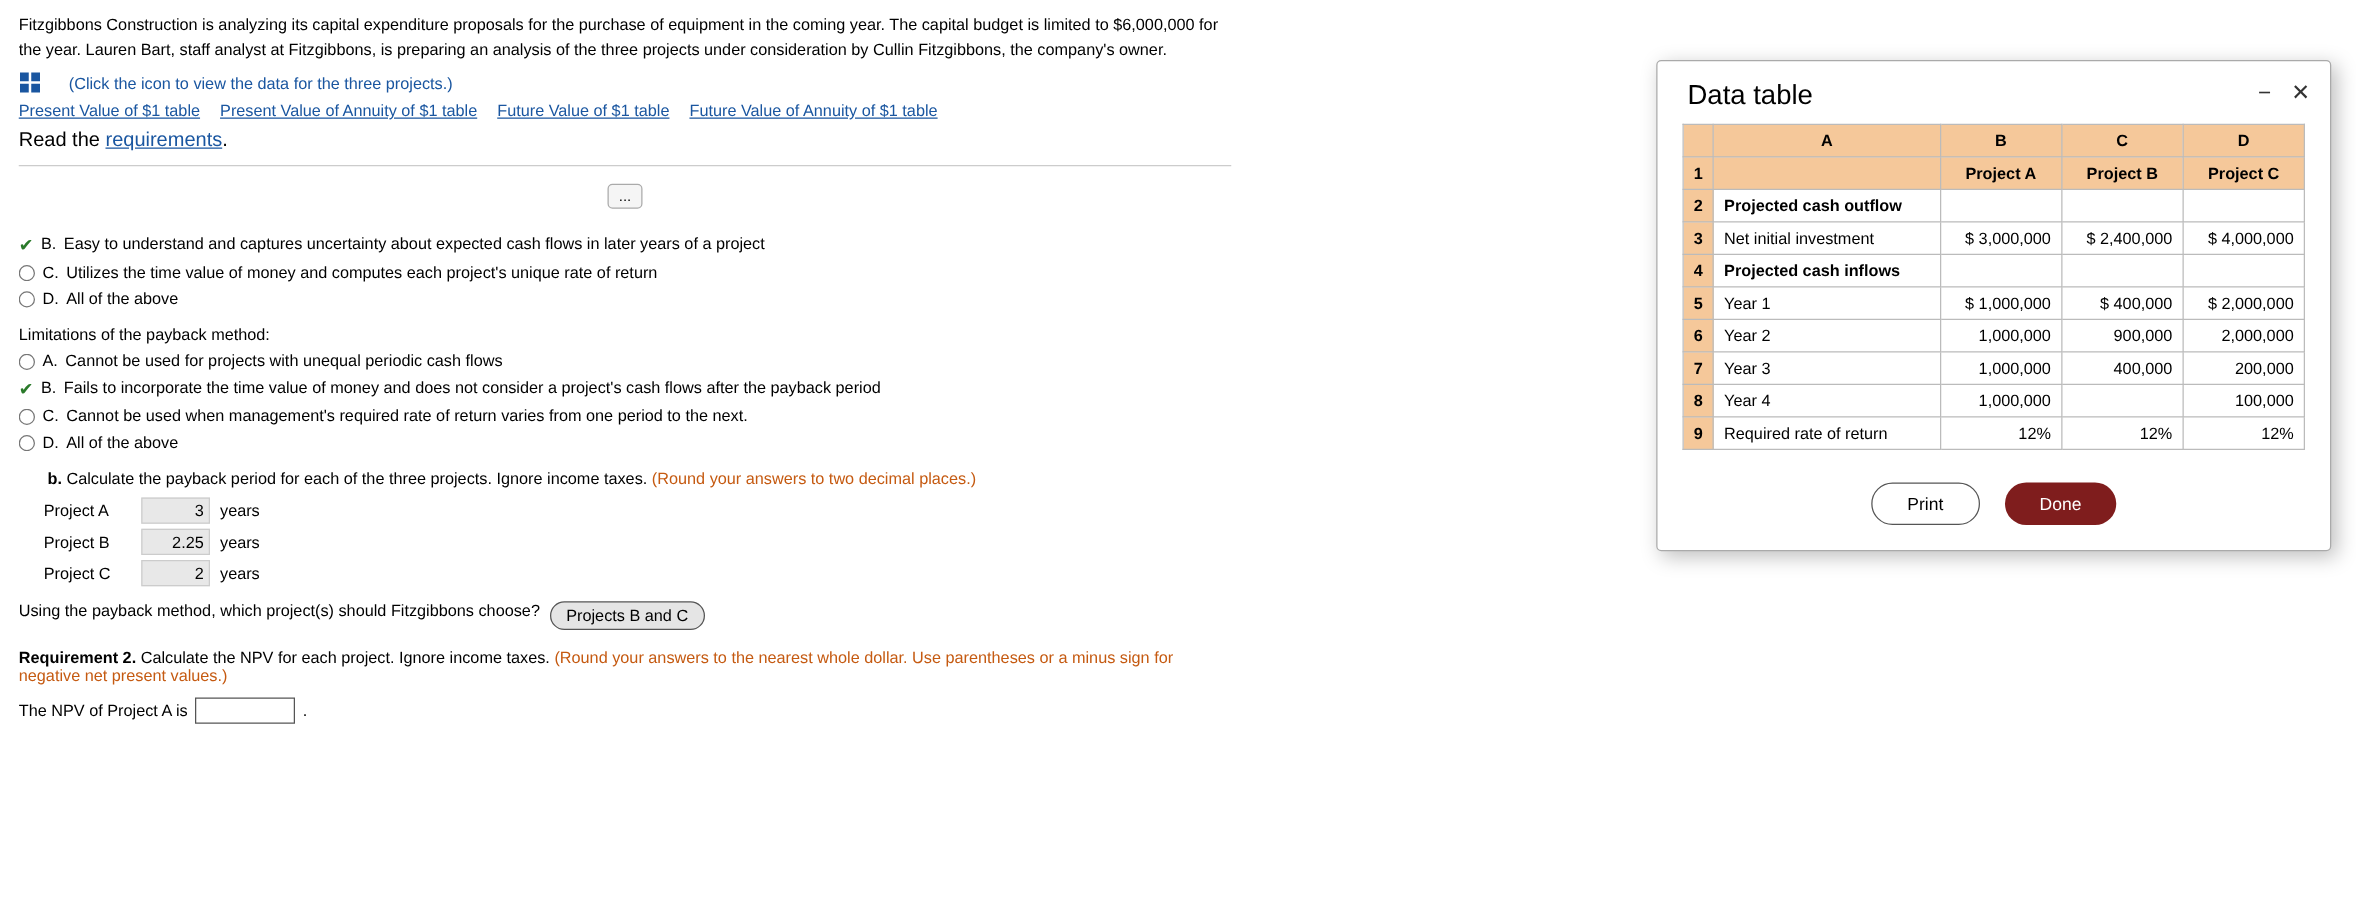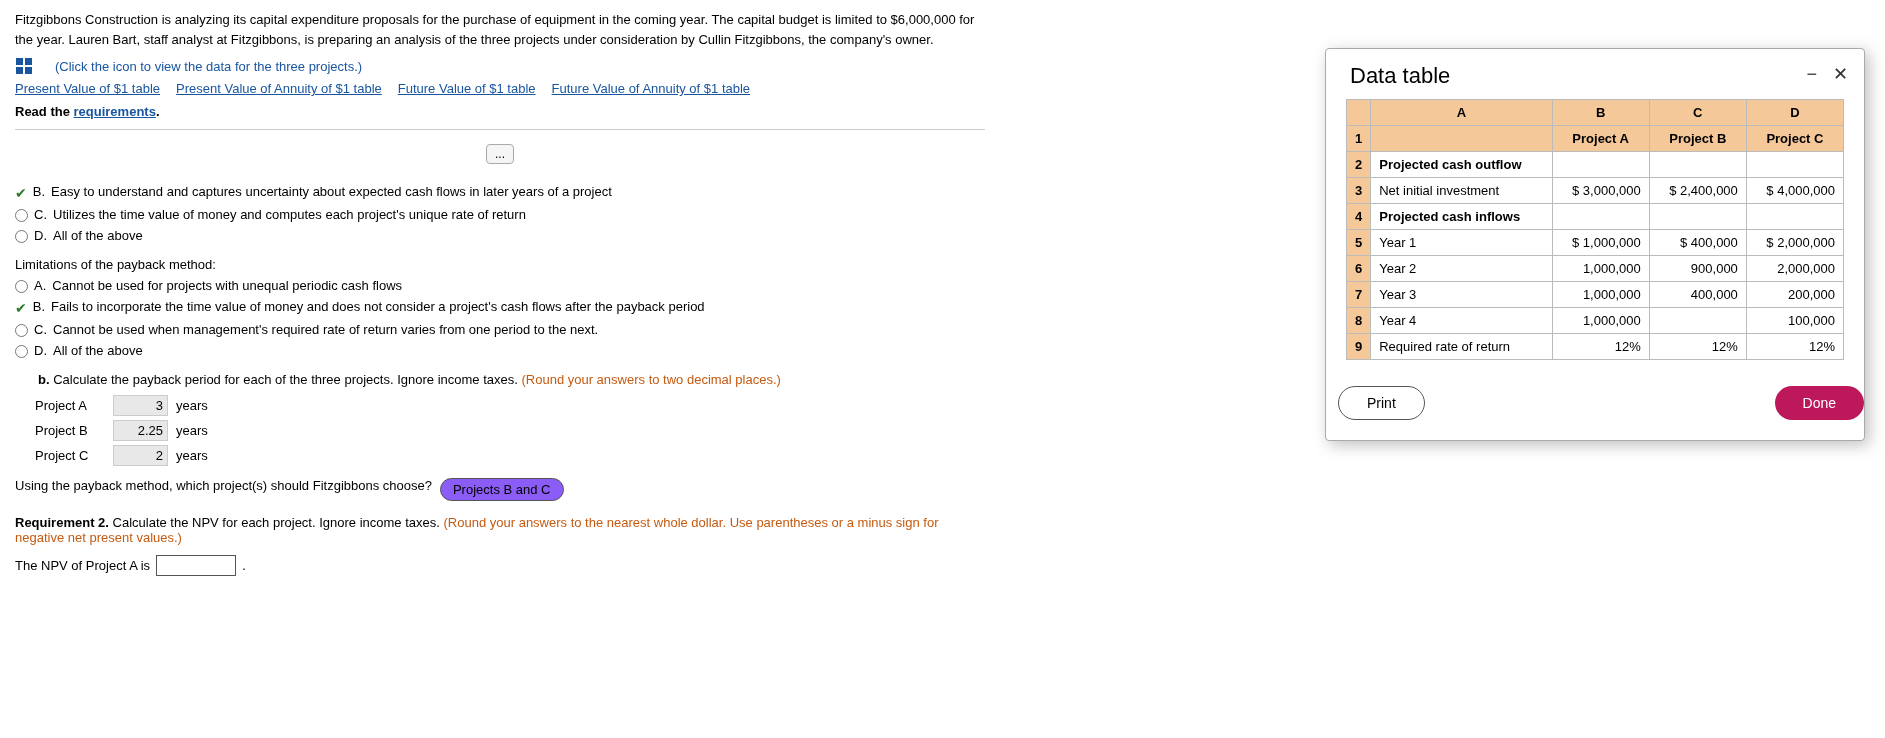--- a/index.html
+++ b/index.html
@@ -50,23 +50,22 @@
     }
 
     .links-row a {
       color: #1a56a0;
       text-decoration: underline;
       font-size: 13px;
       cursor: pointer;
     }
 
     .read-requirements {
-      font-size: 13px;
+      font-size: 16px;
       margin-bottom: 8px;
-      font-weight: bold;
     }
 
     .read-requirements a {
       color: #1a56a0;
       text-decoration: underline;
     }
 
     hr.divider {
       border: none;
       border-top: 1px solid #ccc;
@@ -149,21 +148,21 @@
       gap: 8px;
       margin-bottom: 14px;
       font-size: 13px;
     }
 
     .method-answer-box {
       border: 1px solid #555;
       border-radius: 12px;
       padding: 3px 12px;
       font-size: 13px;
-      background: #8b5cf6;
+      background: #e5e5e5;
     }
 
     .req2-row {
       display: flex;
       align-items: center;
       gap: 6px;
       font-size: 13px;
       margin-top: 10px;
     }
 
@@ -248,39 +247,39 @@
     .data-table td.num-cell {
       text-align: right;
     }
 
     .data-table tr.bold-row td {
       font-weight: bold;
     }
 
     .modal-footer {
       display: flex;
-      justify-content: space-between;
+      justify-content: center;
       gap: 20px;
-      padding: 10px 0 20px 12px;
+      padding: 10px 0 20px 0;
     }
 
     .btn-print {
       border: 1px solid #555;
       border-radius: 20px;
       padding: 8px 28px;
       background: #fff;
       font-size: 14px;
       cursor: pointer;
     }
 
     .btn-done {
       border: none;
       border-radius: 20px;
       padding: 8px 28px;
-      background: #be185d;
+      background: #7f1d1d;
       color: #fff;
       font-size: 14px;
       cursor: pointer;
     }
 
     .empty-cell {
       background: #fff;
     }
   </style>
 </head>

